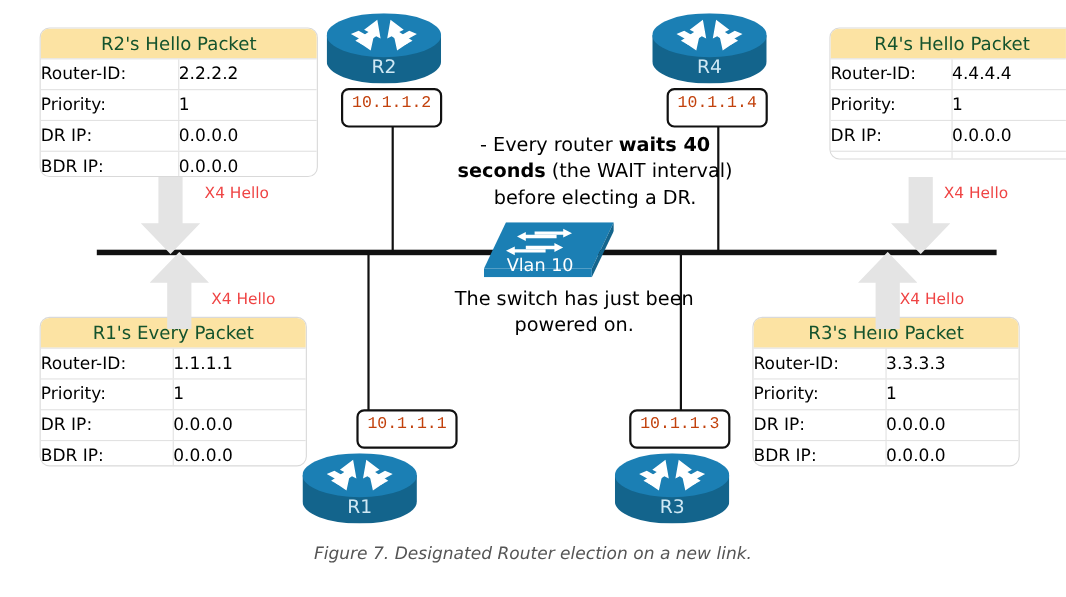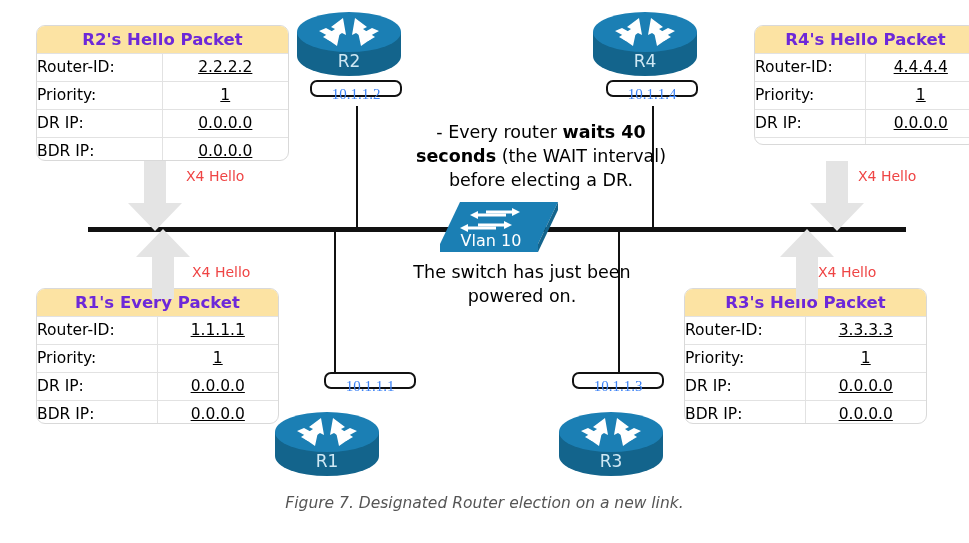--- a/index.html
+++ b/index.html
@@ -27,45 +27,43 @@
     position: absolute;
     background: #ffffff;
     border: 1px solid #d9d9d9;
     border-radius: 9px;
     box-sizing: border-box;
     overflow: hidden;
   }
   .ht-header {
     background: #fce3a3;
     text-align: center;
-    font-weight: bold;
+    font-weight: normal;
     font-size: 16.5px;
     line-height: 27px;
     height: 27px;
-    color: #6d28d9;
+    color: #14532d;
     letter-spacing: 0px;
   }
   .ht-row {
     display: flex;
     height: 27px;
     border-top: 1px solid #e2e2e2;
   }
   .ht-label {
     flex: 0 0 50%;
     font-size: 15.5px;
     line-height: 27px;
     border-right: 1px solid #e2e2e2;
     box-sizing: border-box;
   }
   .ht-value {
     flex: 1 1 auto;
-    text-align: center;
     font-size: 15.5px;
     line-height: 27px;
-    text-decoration: underline;
   }
 
   
   .bus-line {
     position: absolute;
     background: #111111;
   }
   .link-line {
     position: absolute;
     width: 2px;
@@ -101,27 +99,27 @@
     color: #cfe8f4;
     pointer-events: none;
   }
 
   
   .ip-box {
     position: absolute;
     border: 2px solid #111;
     border-radius: 7px;
     background: #ffffff;
-    font-family: Liberation Serif, serif;
+    font-family: Liberation Mono, monospace;
     font-size: 15px;
     text-align: center;
     line-height: 24px;
-    height: 17px;
+    height: 36px;
     box-sizing: border-box;
-    color: #3b82f6;
+    color: #c2410c;
     padding: 0 6px;
   }
 
   
   .switch {
     position: absolute;
     width: 118px;
     height: 50px;
   }
   .switch svg { display: block; }

